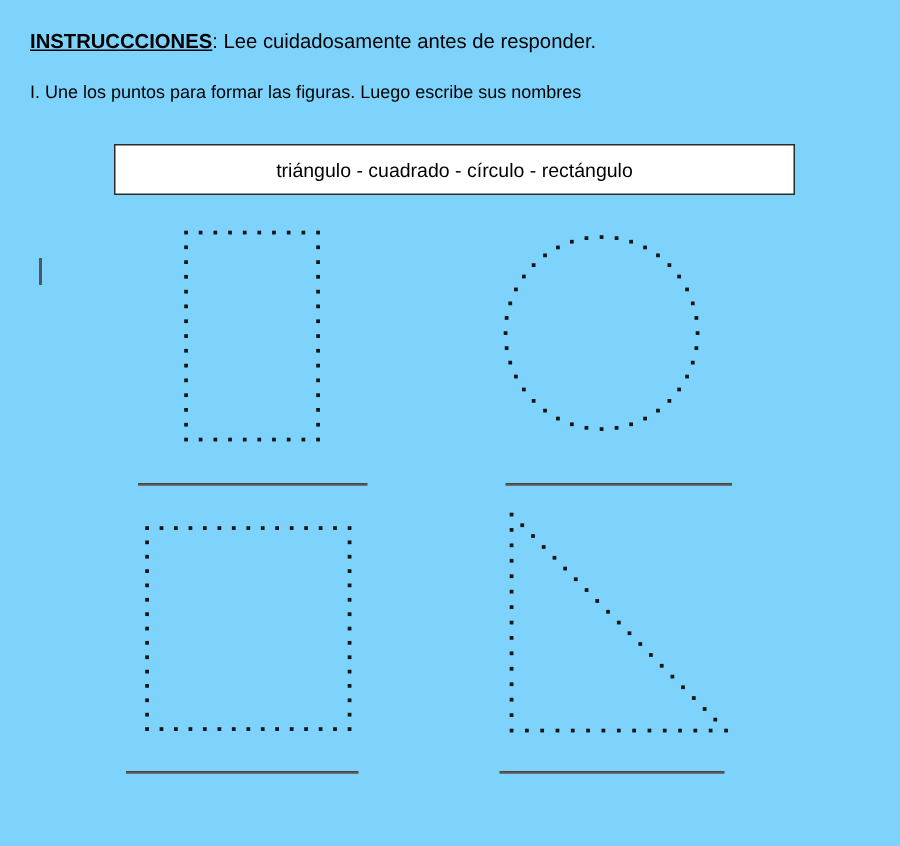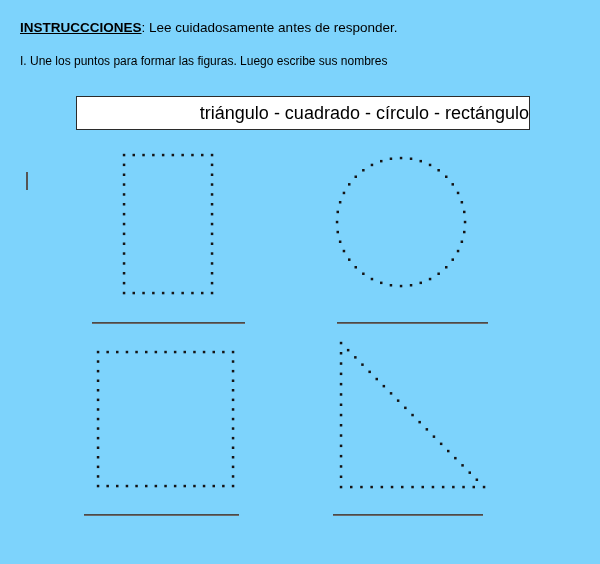--- a/index.html
+++ b/index.html
@@ -32,22 +32,22 @@
   }
   .word-bank {
     position: absolute;
     left: 76px;
     top: 96px;
     width: 452px;
     height: 32px;
     border: 1.5px solid #2b2b2b;
     display: flex;
     align-items: center;
-    justify-content: flex-end;
-    font-size: 18px;
+    justify-content: center;
+    font-size: 13px;
     background: #ffffff;
   }
   .text-cursor {
     position: absolute;
     left: 26px;
     top: 172px;
     width: 2px;
     height: 18px;
     background: #555555;
   }

